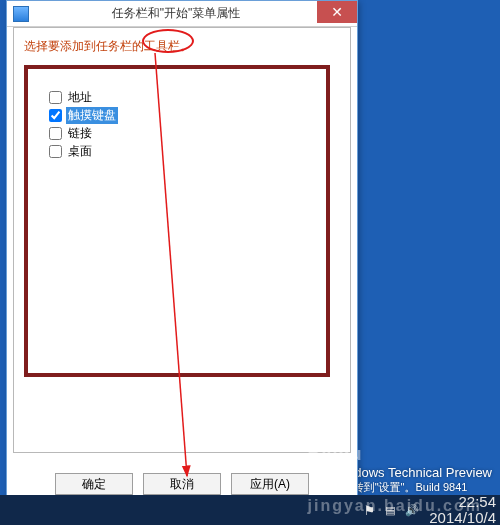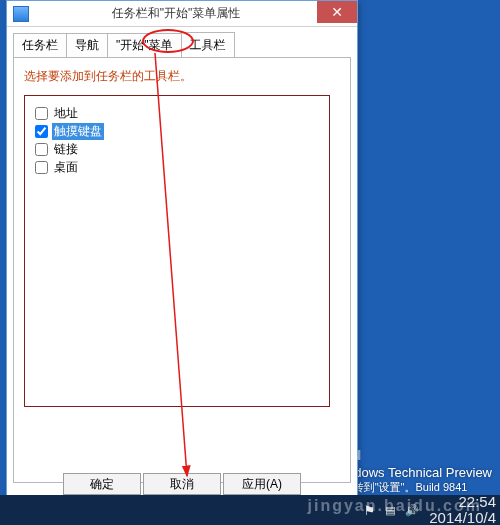--- a/index.html
+++ b/index.html
@@ -98,23 +98,23 @@
     margin: 0 6px 6px 6px;
     border: 1px solid #b8b8b8;
     height: 426px;
     padding: 10px 10px;
     position: relative;
     background:#fff;
   }
   .instruction { margin-bottom: 10px; color:#c2410c; }
 
   .listbox {
-    border: 1px solid #7f1d1d;
+    border: 4px solid #7f1d1d;
     width: 306px; height: 312px;
-    padding: 8px;
+    padding: 19px;
   }
   .list-item {
     display: flex; align-items: center;
     height: 18px;
     padding: 0 2px;
     gap: 4px;
   }
   .list-item input[type=checkbox]{
     width:13px; height:13px;
   }
@@ -122,21 +122,21 @@
   .list-item.selected .lbl {
     background: #3a8fe0;
     color: #fff;
   }
 
   .buttons {
     position: absolute;
     left: 0; right: 0; bottom: 10px;
     display: flex;
     justify-content: center;
-    gap: 2px;
+    gap: 10px;
   }
   .btn {
     width: 78px; height: 22px;
     border: 1px solid #9e9e9e;
     background: #f3f3f3;
     font-size: 12px;
     display:flex; align-items:center; justify-content:center;
     cursor: default;
   }
 
@@ -179,26 +179,20 @@
 <div class="dialog">
 
   <div class="titlebar">
     <div class="title-icon"></div>
     <div class="title-text">任务栏和"开始"菜单属性</div>
     <div class="close-btn">
       <span>✕</span>
     </div>
   </div>
 
-  <div class="tabs">
-    <div class="tab">任务栏</div>
-    <div class="tab">导航</div>
-    <div class="tab">"开始"菜单</div>
-    <div class="tab active">工具栏</div>
-  </div>
 
   <div class="tab-panel">
 
     <div class="instruction">选择要添加到任务栏的工具栏。</div>
 
     <div class="listbox">
       <div class="list-item">
         <input type="checkbox" style="">
         <span class="lbl">地址</span>
       </div>

